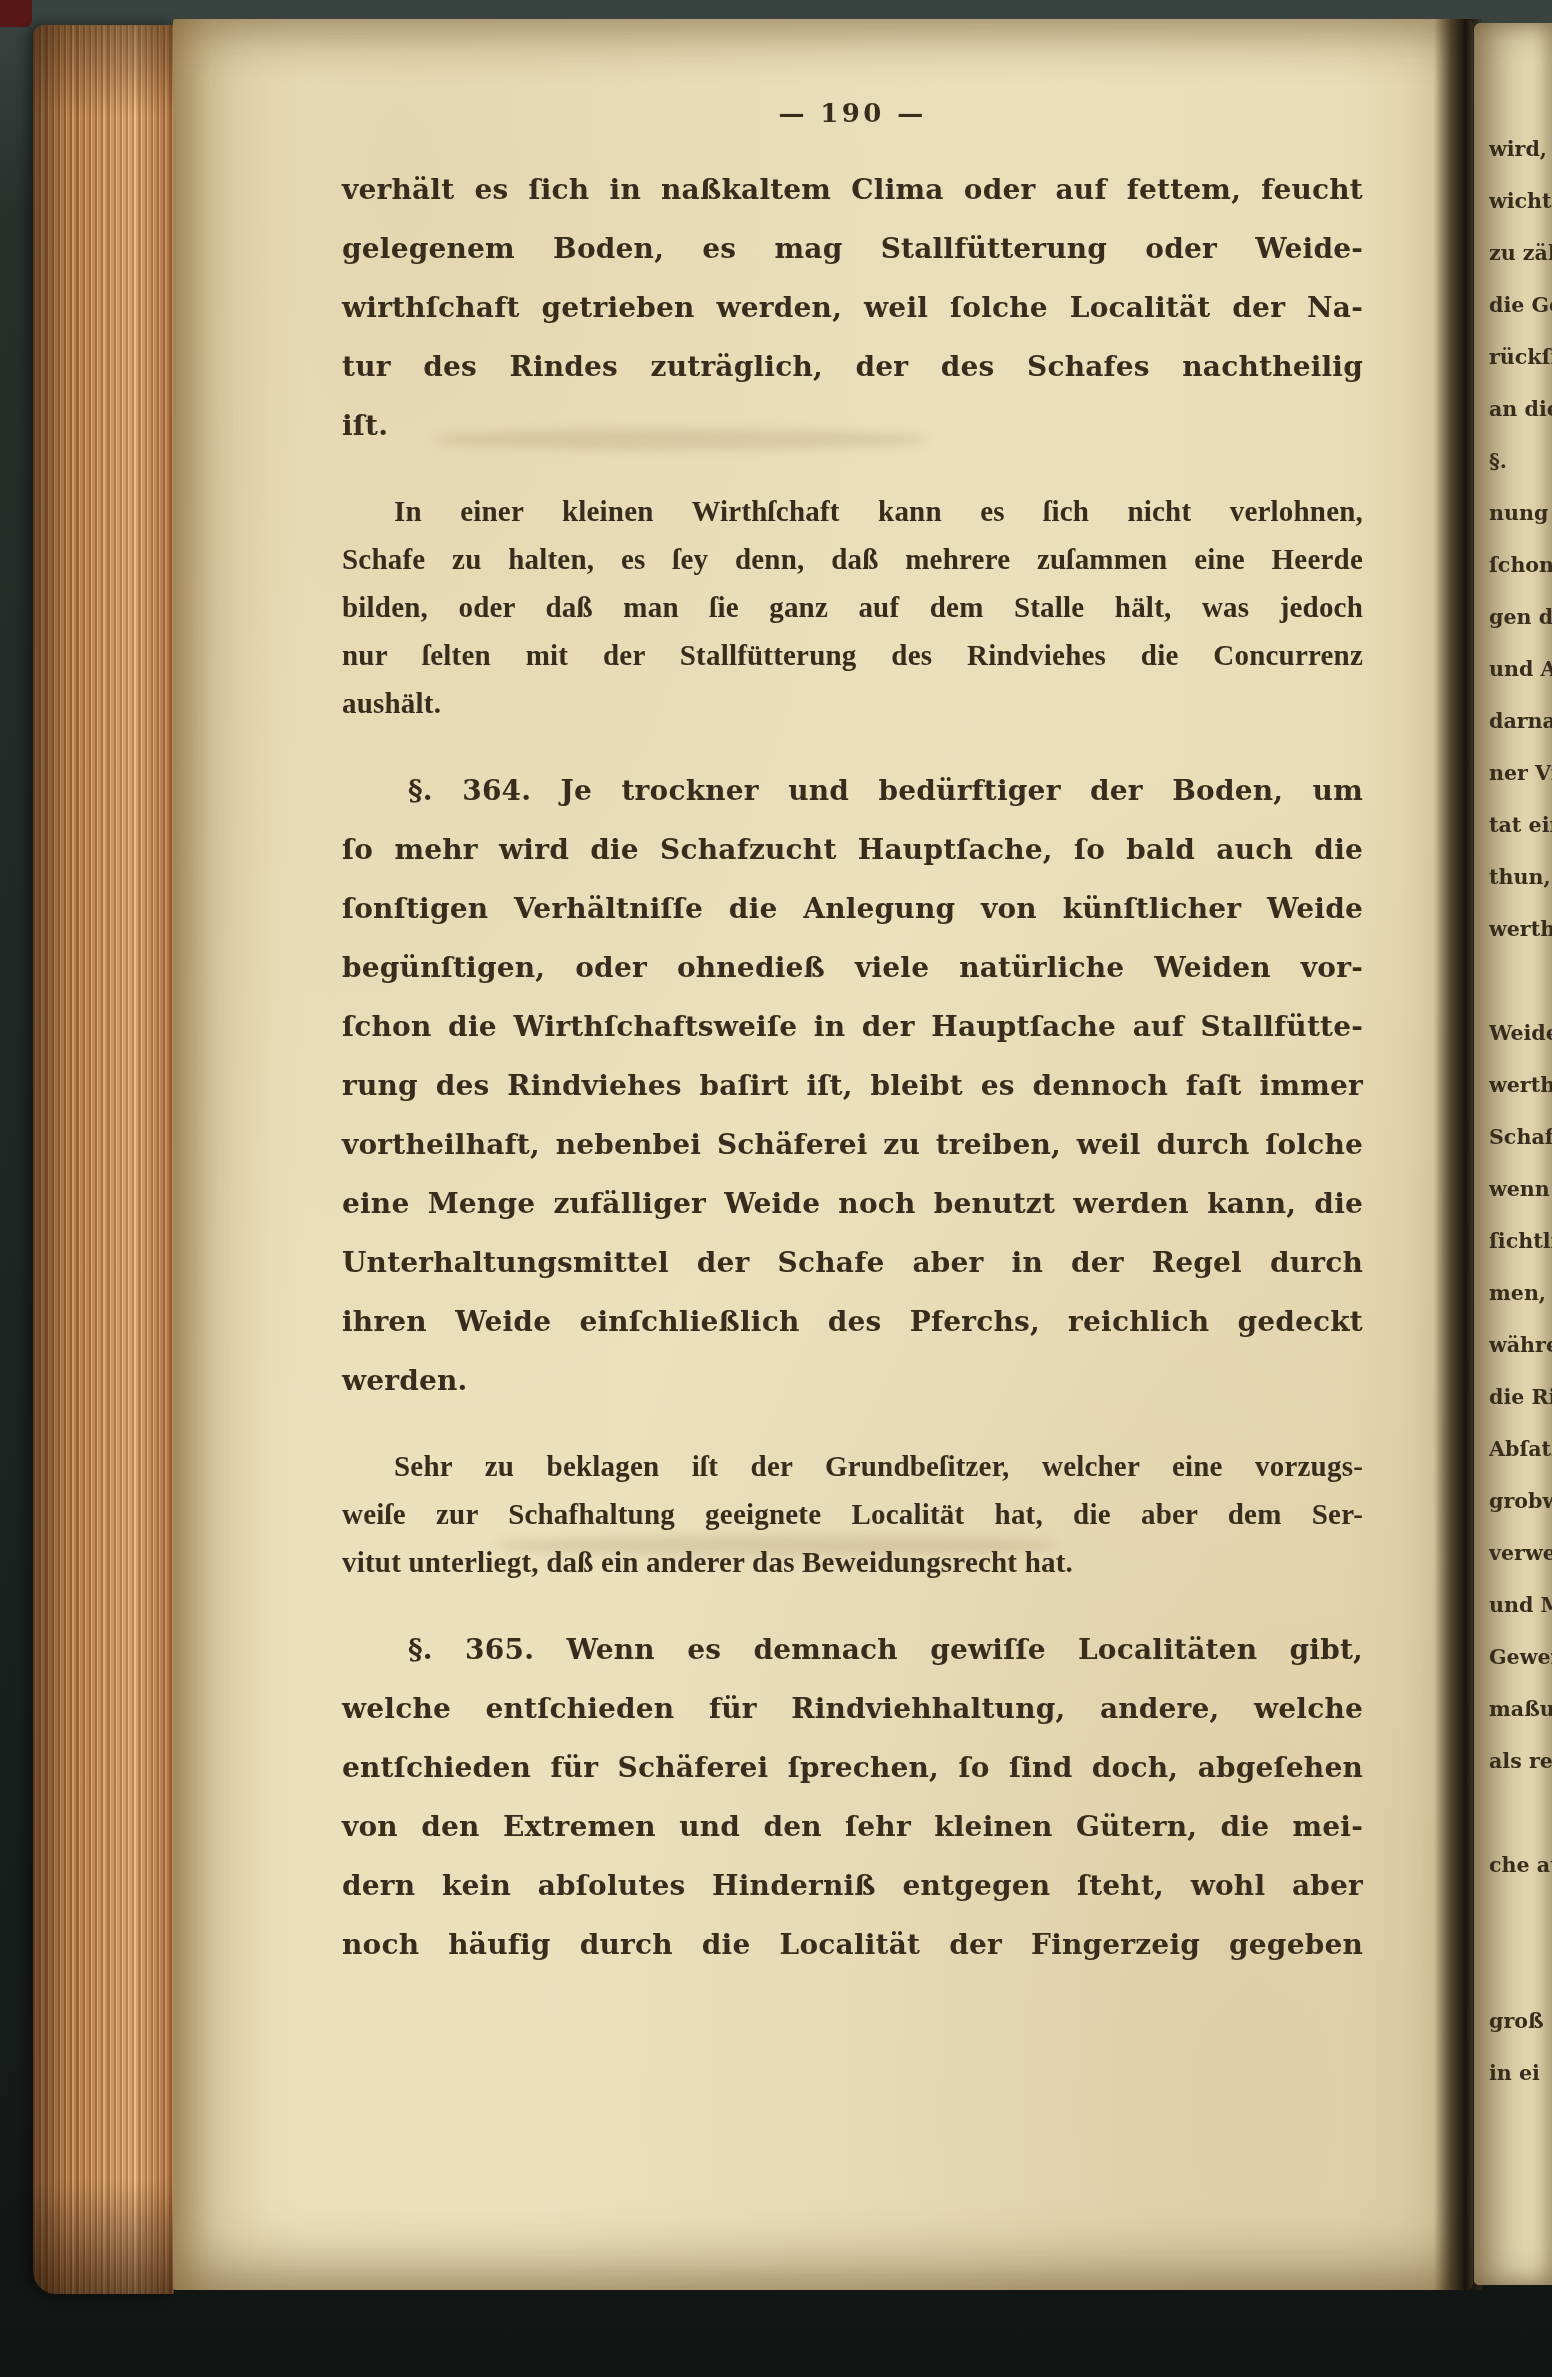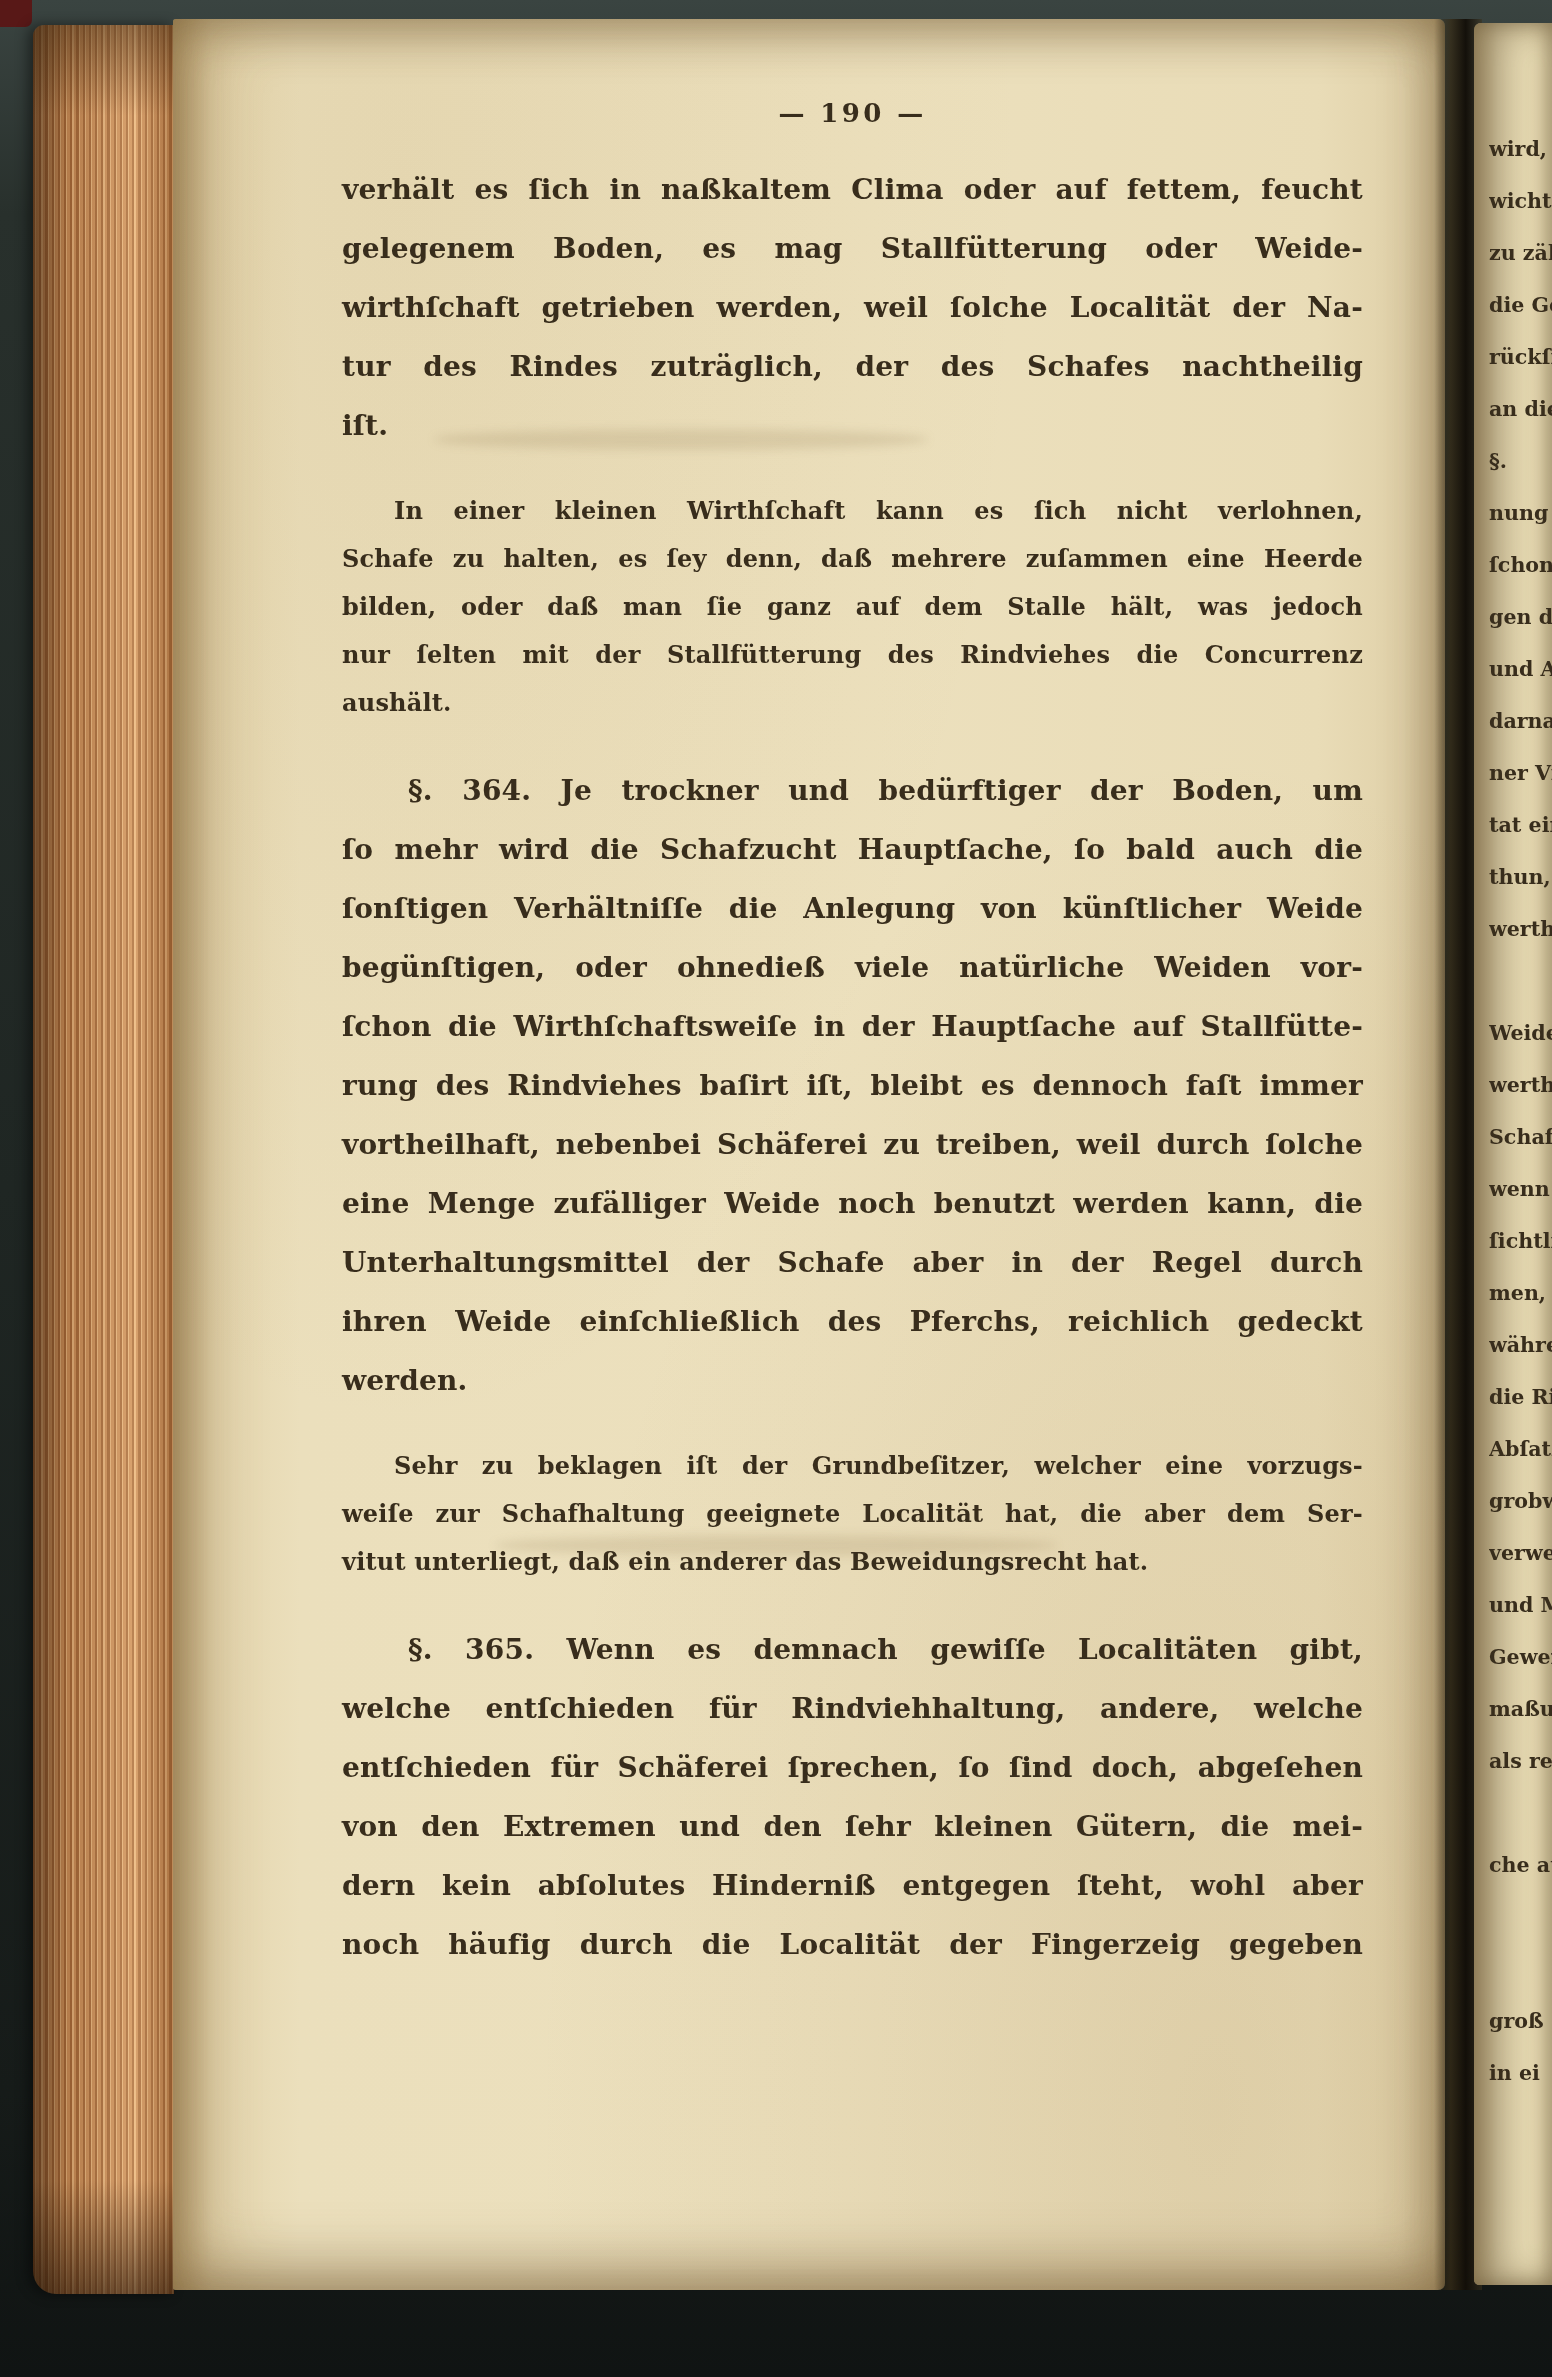--- a/index.html
+++ b/index.html
@@ -31,31 +31,32 @@
     border-radius:2.7px 6.9px 6.9px 2.7px;
     background:
       radial-gradient(ellipse at 18% 7%,rgba(180,150,90,.12),rgba(0,0,0,0) 42%),
       radial-gradient(ellipse at 82% 92%,rgba(160,128,78,.16),rgba(0,0,0,0) 46%),
       linear-gradient(90deg,#d2bc8e 0%,#e4d5ad 3%,#ebdfbc 10%,var(--paper) 55%,#e9dcb7 90%,#dccca3 100%);
     box-shadow:
       inset 0 19px 41px rgba(100,75,35,.20),
       inset 0 -30px 55px rgba(100,75,35,.26),
       inset -19px 0 48px rgba(90,65,30,.28),
       inset 32px 0 62px rgba(120,85,40,.30);
+    padding-left: 28px;
   }
   .pageno{
     position:absolute;left:169px;top:81px;width:1021px;
     text-align:center;
     font-weight:700;font-size:26px;line-height:1;
     letter-spacing:3.4px;color:var(--ink);
   }
   .text-block{position:absolute;left:169px;top:141px;width:1021px;color:var(--ink);}
   .para{font-weight:700;margin:0 0 32px 0;letter-spacing:0.2px;}
   .para.normal{font-size:28px;line-height:59px;}
-  .para.small{font-size:24px;line-height:48px;margin-bottom:34px;}
+  .para.small{font-size:29px;line-height:48px;margin-bottom:34px;font-family:Liberation Serif, serif;}
   .line{text-align:justify;text-align-last:justify;}
   .para .line:last-child{text-align-last:left;}
   .para.cont .line:last-child{text-align-last:justify;}
   .para.normal.indent .line:first-child{text-indent:66px;}
   .para.small.indent .line:first-child{text-indent:52px;}
   .smudge{position:absolute;filter:blur(4.8px);background:rgba(128,104,60,.16);border-radius:50%;}
   #sm1{left:261px;top:410px;width:494px;height:20.6px;}
   #sm2{left:322px;top:1516px;width:562px;height:20.6px;}
   
   .gutter{

